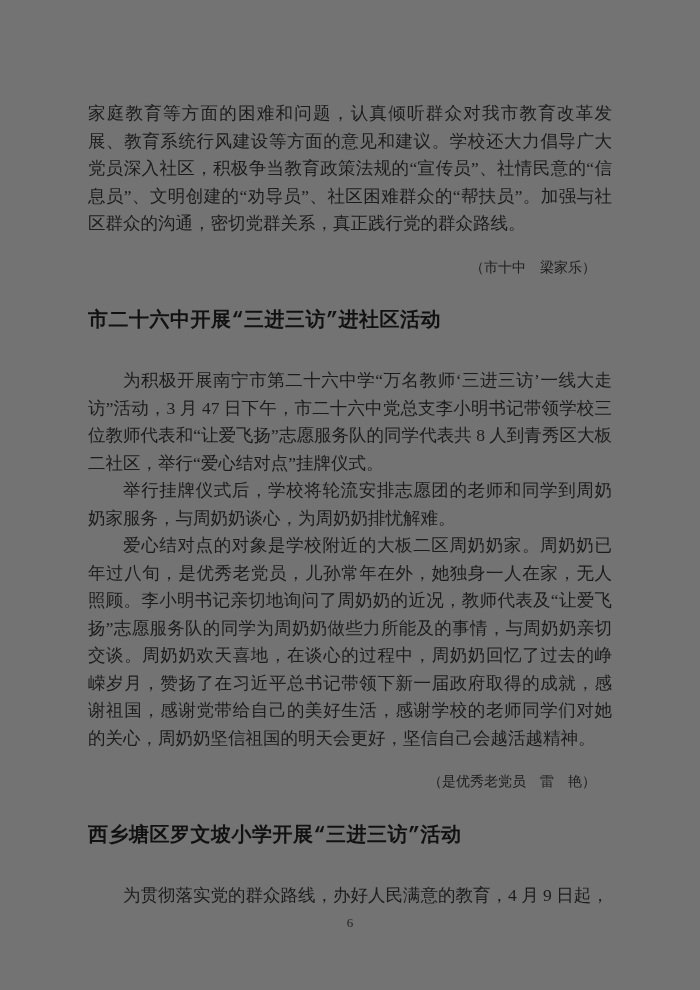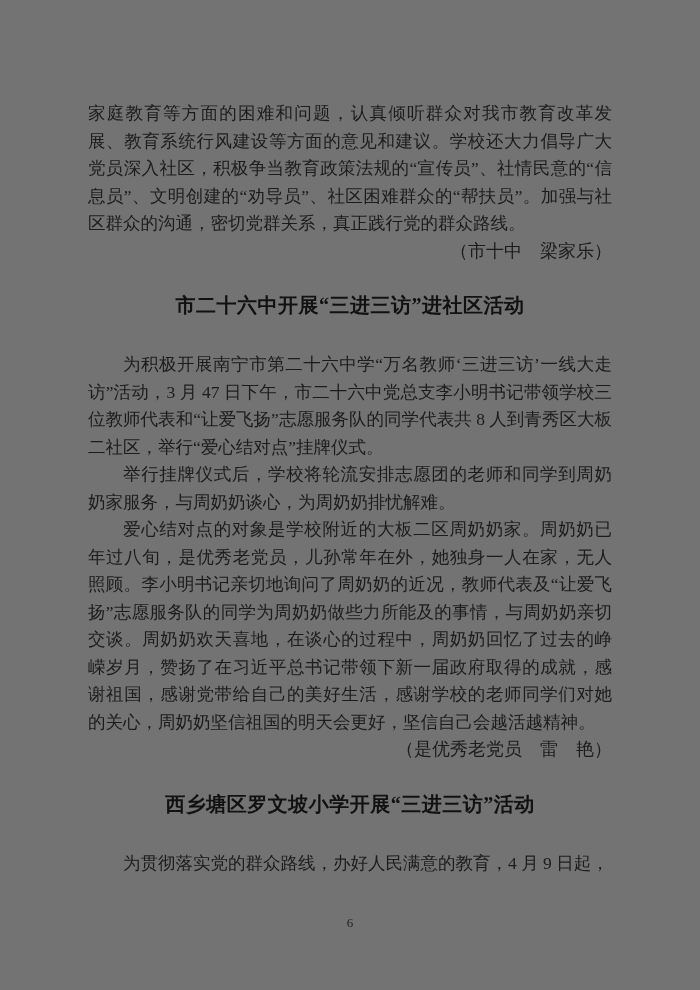--- a/index.html
+++ b/index.html
@@ -30,34 +30,34 @@
     text-indent: 2em;
     word-break: break-all;
   }
   .para.no-indent {
     text-indent: 0;
   }
   .para.first {
     margin-top: 100px;
   }
   .byline {
-    margin: 0;
-    font-size: 18px;
+    margin: 16px;
+    font-size: 14px;
     line-height: 27.5px;
     text-align: right;
     white-space: pre-wrap;
   }
   .heading {
     margin: 25px 0 31px 0;
     font-size: 20px;
     line-height: 30px;
     font-weight: 700;
-    text-align: center;
     color: #111111;
     letter-spacing: 0.5px;
+    font-family: Liberation Mono, monospace;
   }
   .page-footer {
     position: absolute;
     top: 915px;
     left: 0;
     width: 700px;
     text-align: center;
     font-size: 13px;
     line-height: 16px;
     color: #222222;

